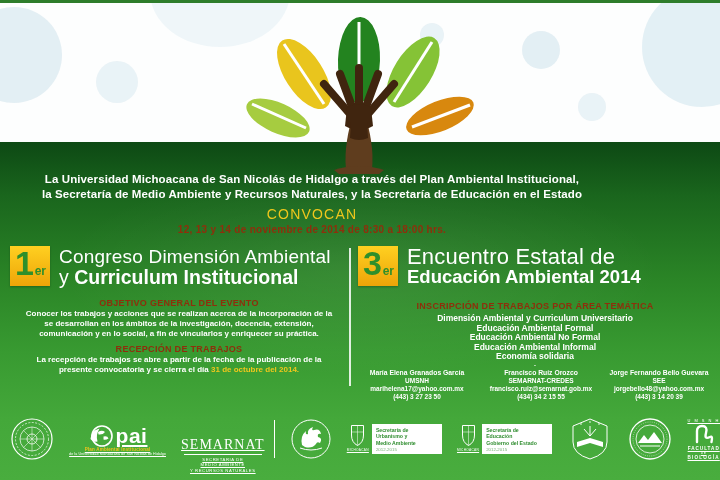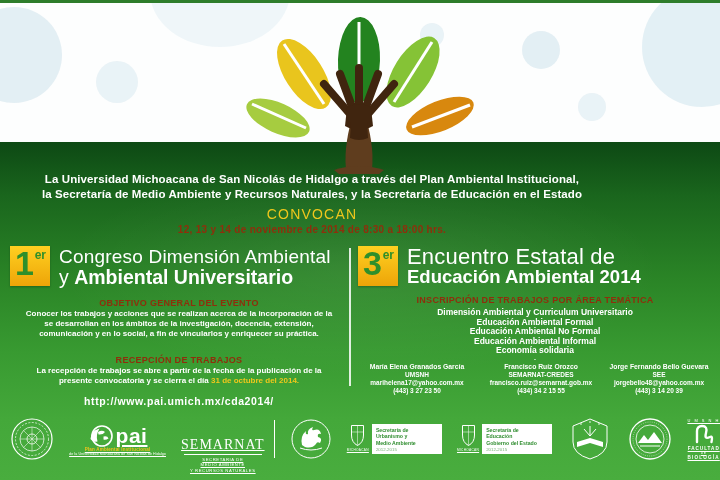--- a/index.html
+++ b/index.html
@@ -31,21 +31,21 @@
   .dateline{top:224px;font-weight:bold;font-size:10px;letter-spacing:.3px;}
   
   .divider{position:absolute;left:349px;top:248px;width:2px;height:138px;background:rgba(255,255,255,.85);z-index:6;}
   .col{position:absolute;top:246px;z-index:6;}
   .col-left{left:10px;width:338px;}
   .col-right{left:358px;width:354px;}
   .col-header{display:flex;align-items:flex-start;}
   .badge{position:relative;flex:0 0 auto;width:40px;height:40px;
     background:linear-gradient(180deg,#ffd021,#eda408);box-shadow:0 1px 2px rgba(0,0,0,.25);}
   .badge-num{position:absolute;left:5px;top:-2px;font-size:34px;font-weight:bold;color:#2e8f2b;}
-  .badge-suf{position:absolute;right:4px;top:2px;font-size:12px;font-weight:bold;color:#2e8f2b;}
+  .badge-suf{position:absolute;right:4px;top:18px;font-size:12px;font-weight:bold;color:#2e8f2b;}
   .titles{margin-left:9px;color:#fff;}
   .col-left  .title-l1{font-size:19px;line-height:21px;letter-spacing:.2px;}
   .col-left  .title-l2{font-size:19.5px;line-height:20px;}
   .col-right .title-l1{font-size:22px;line-height:22px;letter-spacing:.2px;}
   .col-right .title-l2{font-size:18.5px;line-height:18px;font-weight:bold;}
   .bold{font-weight:bold;}
   .sect{text-align:center;}
   .h-maroon{font-weight:bold;font-size:9px;letter-spacing:.3px;line-height:11px;}
   .body-sm{color:#fff;font-weight:bold;font-size:8px;line-height:10px;}
   .body-areas{color:#fff;font-weight:bold;font-size:8.5px;line-height:9.5px;}
@@ -137,53 +137,52 @@
   <div class="divider"></div>
 
   <div class="col col-left">
     <div class="col-header">
       <div class="badge">
         <span class="badge-num">1</span>
         <span class="badge-suf">er</span>
       </div>
       <div class="titles">
         <div class="title-l1">Congreso Dimensión Ambiental</div>
-        <div class="title-l2"><span>y</span> <span class="bold">Ambiental Universitario</span></div>
+        <div class="title-l2"><span>y</span> <span class="bold">Curriculum Institucional</span></div>
       </div>
     </div>
     <div class="sect" style="margin-top:11px;">
       <div class="h-maroon accent-maroon" style="color: rgb(142, 47, 12);">OBJETIVO GENERAL DEL EVENTO</div>
       <div class="body-sm">
         <div>Conocer los trabajos y acciones que se realizan acerca de la incorporación de la</div>
         <div>se desarrollan en los ámbitos de la investigación, docencia, extensión,</div>
         <div>comunicación y en lo social, a fin de vincularlos y enriquecer su práctica.</div>
       </div>
     </div>
-    <div class="sect" style="margin-top:16px;">
+    <div class="sect" style="margin-top:5px;">
       <div class="h-maroon accent-maroon" style="color: rgb(142, 47, 12);">RECEPCIÓN DE TRABAJOS</div>
       <div class="body-sm">
         <div>La recepción de trabajos se abre a partir de la fecha de la publicación de la</div>
         <div><span>presente convocatoria y se cierra el día </span><span class="accent-yellow" style="color: rgb(239, 199, 28);">31 de octubre del 2014.</span></div>
       </div>
-      <div class="url">http://www.pai.umich.mx/cda2014/</div>
     </div>
   </div>
 
   <div class="col col-right">
     <div class="col-header">
       <div class="badge">
         <span class="badge-num">3</span>
         <span class="badge-suf">er</span>
       </div>
       <div class="titles">
         <div class="title-l1">Encuentro Estatal de</div>
         <div class="title-l2">Educación Ambiental 2014</div>
       </div>
     </div>
-    <div class="sect" style="margin-top:9px;">
+    <div class="sect" style="margin-top:15px;">
       <div class="h-maroon accent-maroon" style="color: rgb(142, 47, 12);">INSCRIPCIÓN DE TRABAJOS POR ÁREA TEMÁTICA</div>
       <div class="body-areas" style="margin-top:2px;">
         <div>Dimensión Ambiental y Curriculum Universitario</div>
         <div>Educación Ambiental Formal</div>
         <div>Educación Ambiental No Formal</div>
         <div>Educación Ambiental Informal</div>
         <div>Economía solidaria</div>
       </div>
       <div class="dot">.</div>
       <div class="contacts">

